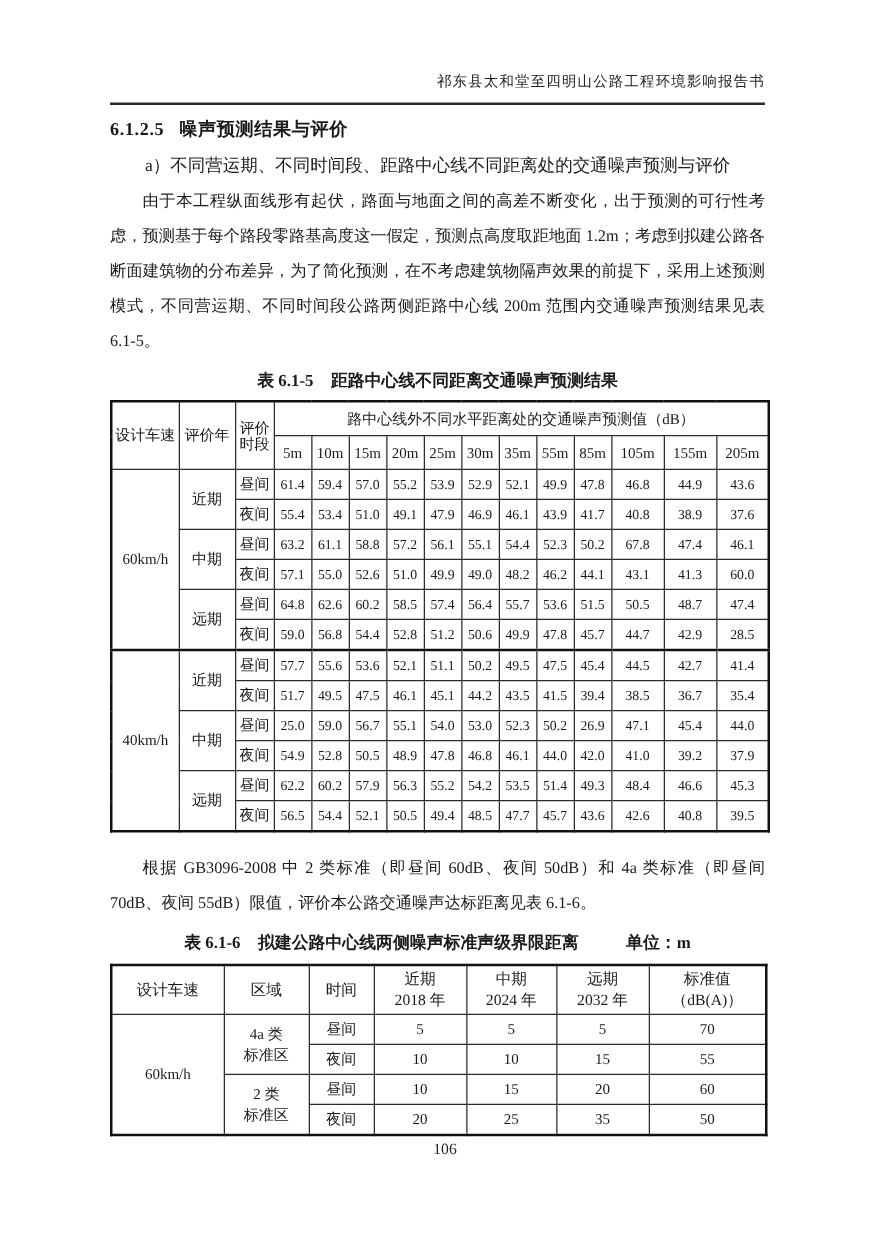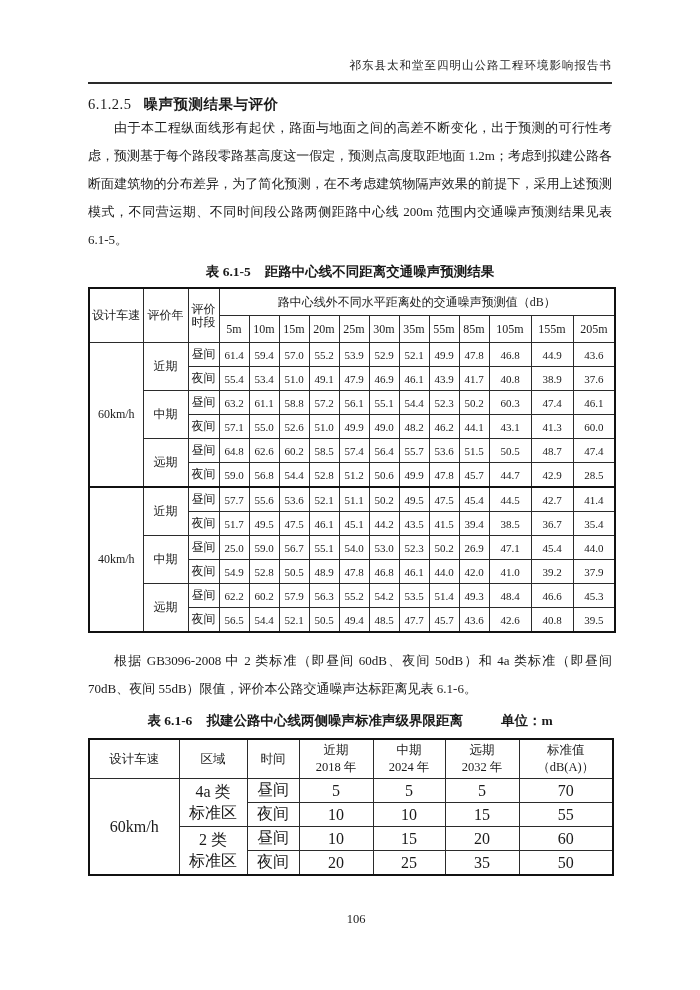--- a/index.html
+++ b/index.html
@@ -26,21 +26,21 @@
     border-bottom: 2px solid #2a2a2a;
   }
 
   h2.section-heading {
     margin: 10px 0 0 0;
     font-size: 14.5px;
     font-weight: bold;
     line-height: 20px;
     letter-spacing: 0.5px;
   }
-  h2 .sec-num { margin-right: 12px; font-weight: normal; }
+  h2 .sec-num { margin-right: 12px; font-weight: bold; }
 
   .sub-heading {
     margin: 7px 0 0 0;
     text-indent: 2em;
     font-size: 14px;
     line-height: 26px;
   }
   p.body-para {
     margin: 0;
     text-indent: 2em;
@@ -76,21 +76,21 @@
     color: #1a1a1a;
   }
   
   #t1 th { font-size: 12px; line-height: 13px; height: 26px; }
   #t1 td { font-size: 11px; height: 23px; }
   #t1 td.speed, #t1 td.period, #t1 td.time { font-size: 12px; }
   #t1 tr.group-start td { border-top: 2px solid #111; }
   
   #t2 { margin-top: 7px; }
   #t2 th { font-size: 12.5px; height: 38px; line-height: 17px; }
-  #t2 td { font-size: 16px; height: 23px; }
+  #t2 td { font-size: 12px; height: 23px; }
   .line { display: block; }
 
   .page-footer {
     position: absolute;
     left: 0; right: 0; top: 912px;
     text-align: center;
     font-size: 12.5px;
     color: #222;
     padding-left: 12px;
   }
@@ -102,20 +102,21 @@
   <div class="content">
 
     <div class="running-header">
       <span>祁东县太和堂至四明山公路工程环境影响报告书</span>
     </div>
 
     <h2 class="section-heading">
       <span class="sec-num">6.1.2.5</span><span>噪声预测结果与评价</span>
     </h2>
 
+    <div class="sub-heading">a）不同营运期、不同时间段、距路中心线不同距离处的交通噪声预测与评价</div>
 
     <p class="body-para">由于本工程纵面线形有起伏，路面与地面之间的高差不断变化，出于预测的可行性考虑，预测基于每个路段零路基高度这一假定，预测点高度取距地面 1.2m；考虑到拟建公路各断面建筑物的分布差异，为了简化预测，在不考虑建筑物隔声效果的前提下，采用上述预测模式，不同营运期、不同时间段公路两侧距路中心线 200m 范围内交通噪声预测结果见表 6.1-5。</p>
 
     <div class="table-title">
       <span class="t-label">表 6.1-5</span><span>距路中心线不同距离交通噪声预测结果</span>
     </div>
 
     <table class="doc-table" id="t1">
       <colgroup>
         <col style="width:54px">
@@ -194,21 +195,21 @@
             <td class="time">昼间</td>
             <td>63.2</td>
             <td>61.1</td>
             <td>58.8</td>
             <td>57.2</td>
             <td>56.1</td>
             <td>55.1</td>
             <td>54.4</td>
             <td>52.3</td>
             <td>50.2</td>
-            <td>60.3</td>
+            <td>67.8</td>
             <td>47.4</td>
             <td>46.1</td>
           </tr>
           <tr>
             <td class="time">夜间</td>
             <td>57.1</td>
             <td>55.0</td>
             <td>52.6</td>
             <td>51.0</td>
             <td>49.9</td>

